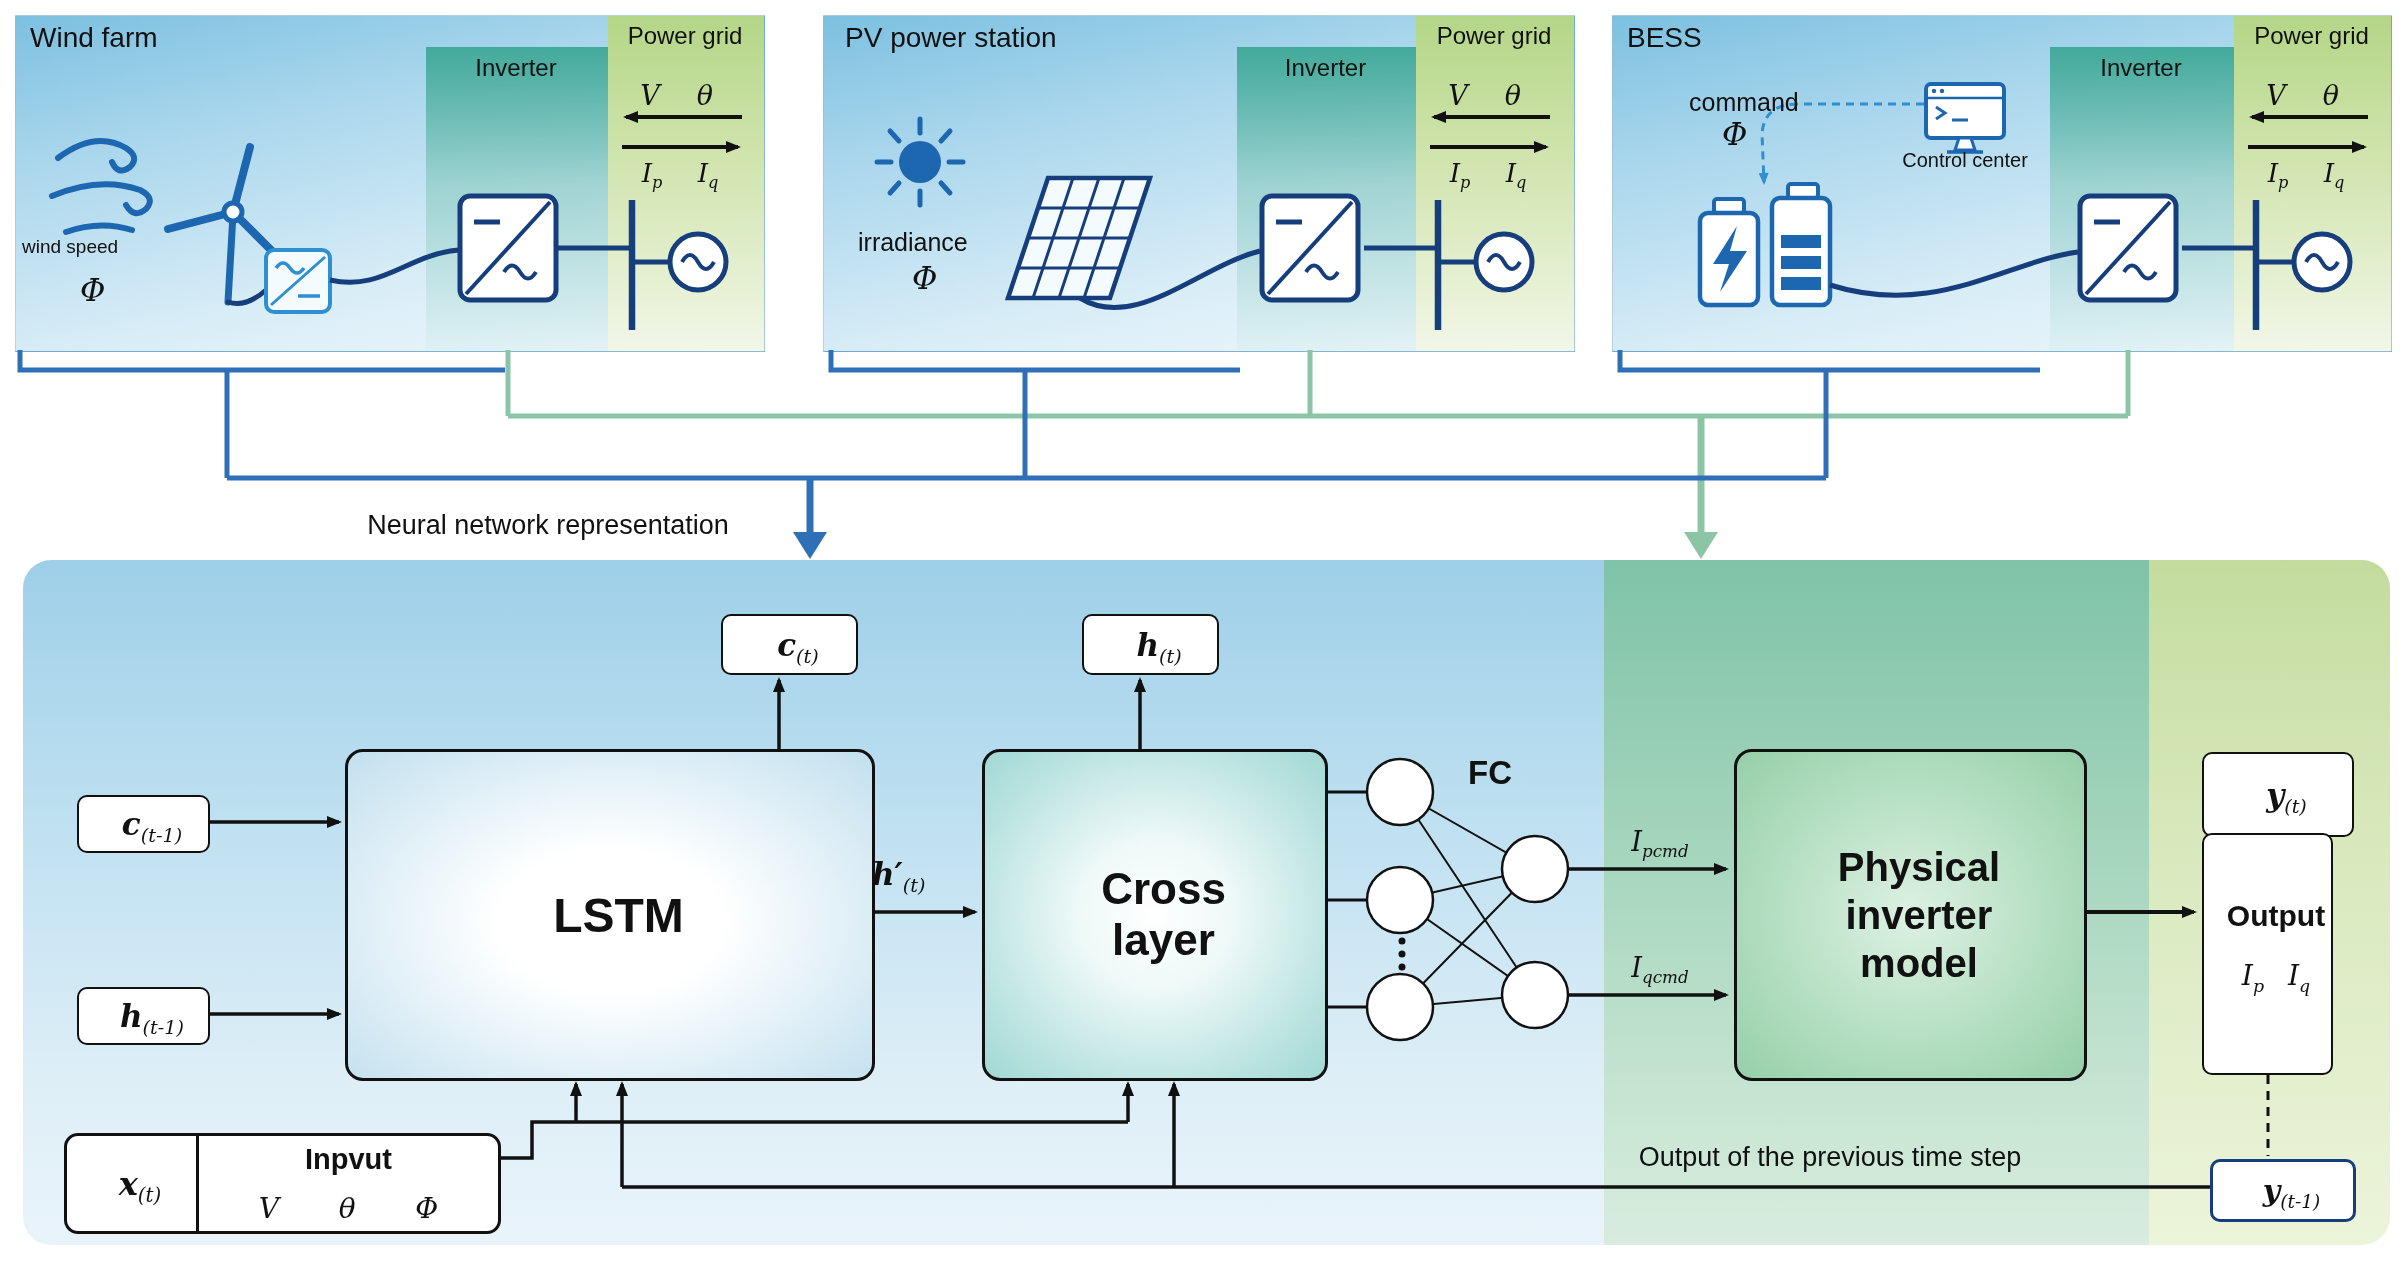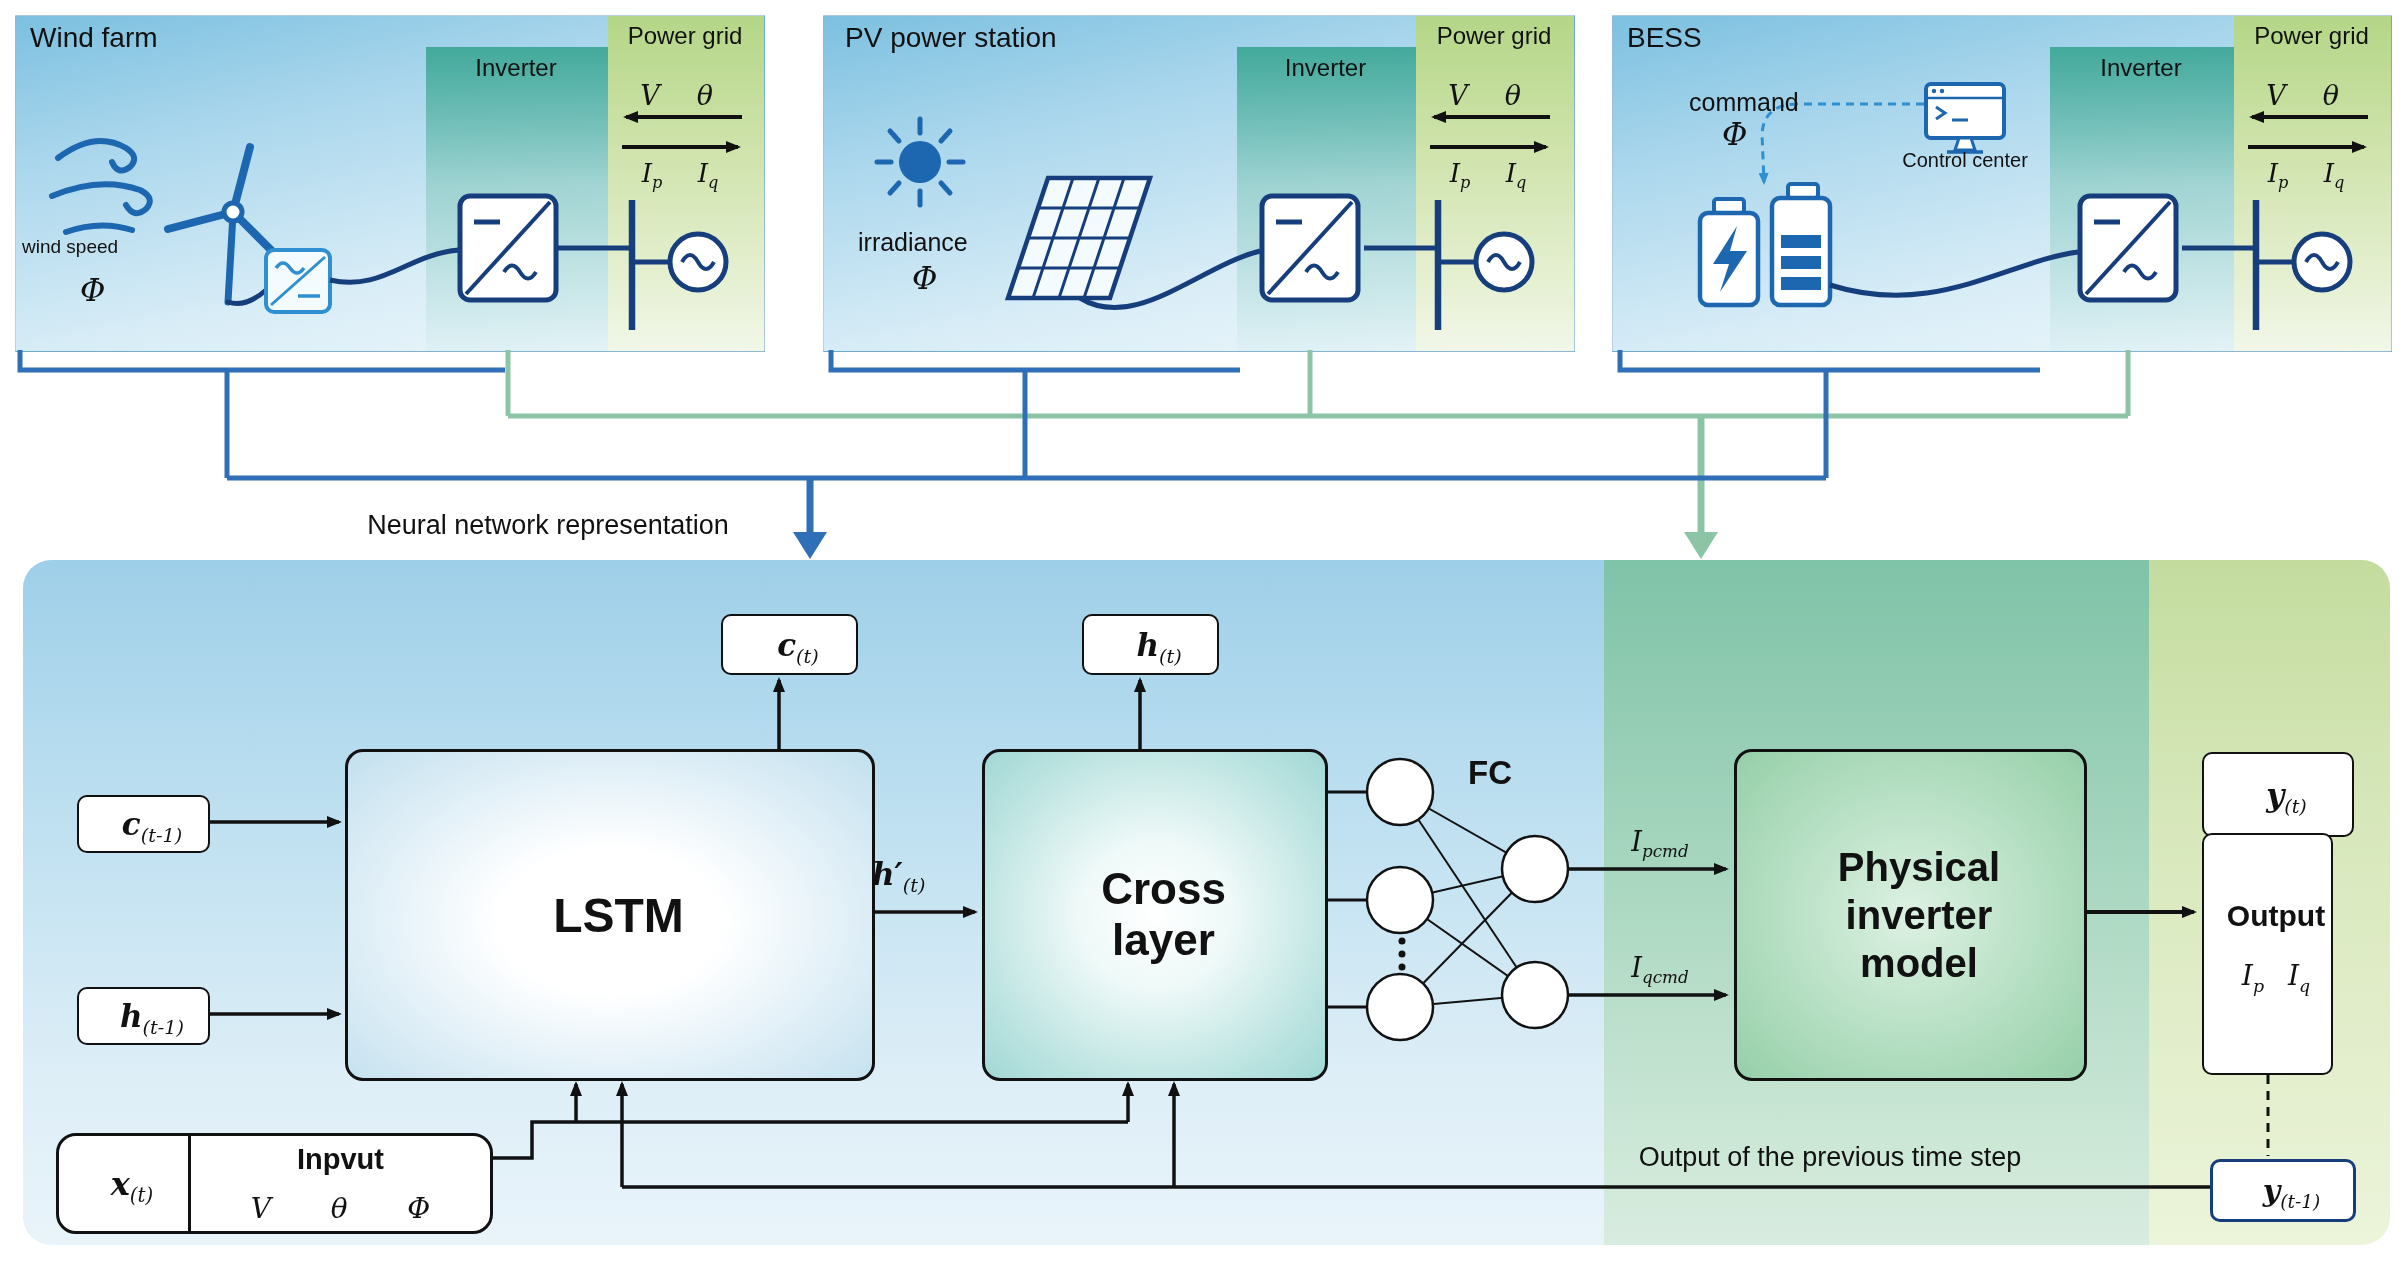--- a/index.html
+++ b/index.html
@@ -269,21 +269,21 @@
     <div class="math" style="font-size:28px;margin-top:26px;display:flex;gap:24px">
       <span><span>I</span><sub>p</sub></span>
       <span><span>I</span><sub>q</sub></span>
     </div>
   </div>
 
   <div class="box" style="left:2210px;top:1159px;width:123px;height:57px;border:3px solid #163e7c">
     <span class="mathb" style="font-size:30px"><span>y</span><sub>(t-1)</sub></span>
   </div>
 
-  <div class="box" style="left:56px;top:1133px;width:414px;height:95px;border-radius:20px;justify-content:flex-start">
+  <div class="box" style="left:64px;top:1133px;width:414px;height:95px;border-radius:14px;justify-content:flex-start">
     <div style="width:115px;height:100%;border-right:3px solid #111;display:flex;align-items:center;justify-content:center;box-sizing:border-box">
       <span class="mathb" style="font-size:32px"><span>x</span><sub>(t)</sub></span>
     </div>
     <div style="flex:1;display:flex;flex-direction:column;justify-content:center;gap:16px">
       <div class="b c" style="font-size:29px">Inpvut</div>
       <div class="math" style="font-size:28px;display:flex;justify-content:space-around;padding:0 30px">
         <span>V</span>
         <span>θ</span>
         <span>Φ</span>
       </div>

